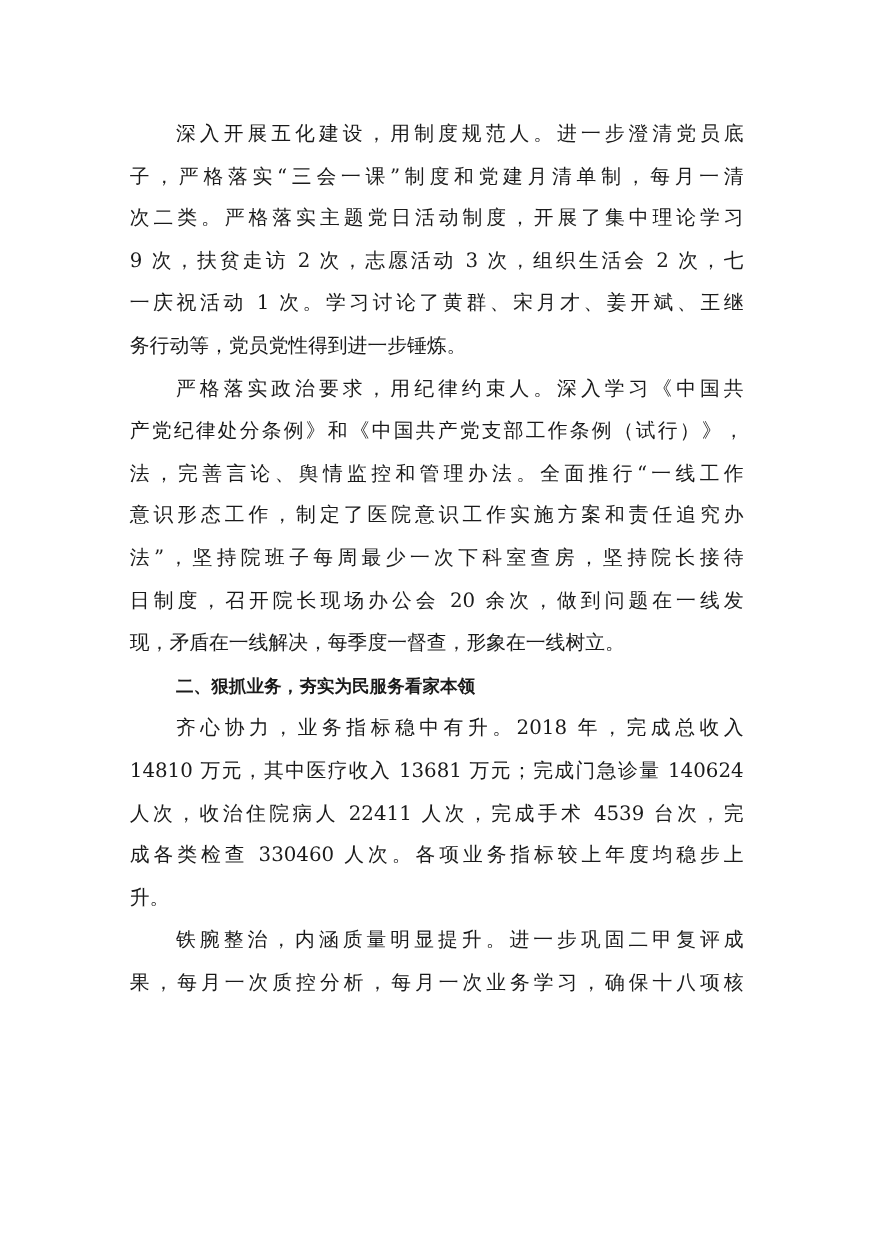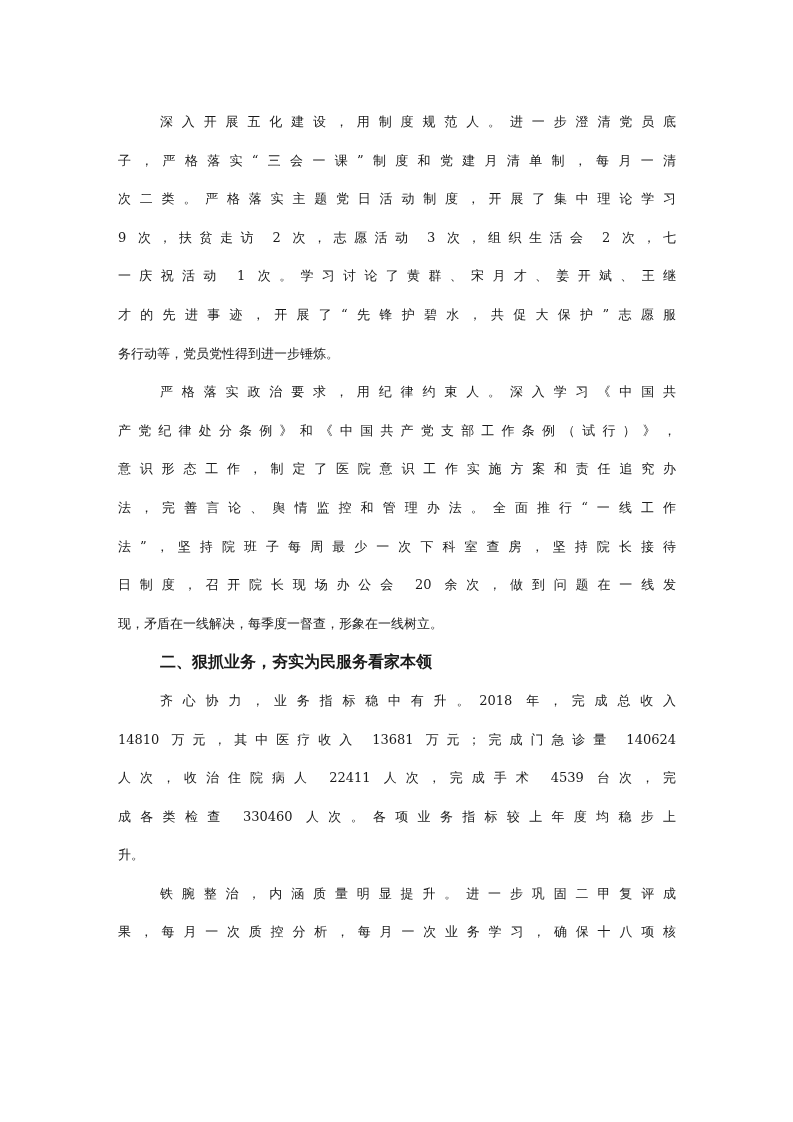--- a/index.html
+++ b/index.html
@@ -17,21 +17,21 @@
     }
     .page {
       position: absolute;
       left: 118px;
       top: 103px;
       width: 558px;
     }
     .line {
       height: 38.6px;
       line-height: 38.6px;
-      font-size: 13px;
+      font-size: 18px;
       white-space: nowrap;
       text-align: justify;
       text-align-last: justify;
       letter-spacing: 0;
     }
     .line.last {
       text-align-last: left;
     }
     .line.indent {
       padding-left: 42px;
@@ -48,29 +48,28 @@
 <body>
 
 <div class="page">
 
   <div>
     <div class="line indent">深入开展五化建设，用制度规范人。进一步澄清党员底</div>
     <div class="line">子，严格落实“三会一课”制度和党建月清单制，每月一清</div>
     <div class="line">次二类。严格落实主题党日活动制度，开展了集中理论学习</div>
     <div class="line">9 次，扶贫走访 2 次，志愿活动 3 次，组织生活会 2 次，七</div>
     <div class="line">一庆祝活动 1 次。学习讨论了黄群、宋月才、姜开斌、王继</div>
-    <div class="line">才的先进事迹，开展了“先锋护碧水，共促大保护”志愿服</div>
     <div class="line last">务行动等，党员党性得到进一步锤炼。</div>
   </div>
 
   <div>
     <div class="line indent">严格落实政治要求，用纪律约束人。深入学习《中国共</div>
     <div class="line">产党纪律处分条例》和《中国共产党支部工作条例（试行）》，</div>
+    <div class="line">法，完善言论、舆情监控和管理办法。全面推行“一线工作</div>
     <div class="line">意识形态工作，制定了医院意识工作实施方案和责任追究办</div>
-    <div class="line">法，完善言论、舆情监控和管理办法。全面推行“一线工作</div>
     <div class="line">法”，坚持院班子每周最少一次下科室查房，坚持院长接待</div>
     <div class="line">日制度，召开院长现场办公会 20 余次，做到问题在一线发</div>
     <div class="line last">现，矛盾在一线解决，每季度一督查，形象在一线树立。</div>
   </div>
 
   <div class="line heading">二、狠抓业务，夯实为民服务看家本领</div>
 
   <div>
     <div class="line indent">齐心协力，业务指标稳中有升。2018 年，完成总收入</div>
     <div class="line">14810 万元，其中医疗收入 13681 万元；完成门急诊量 140624</div>

